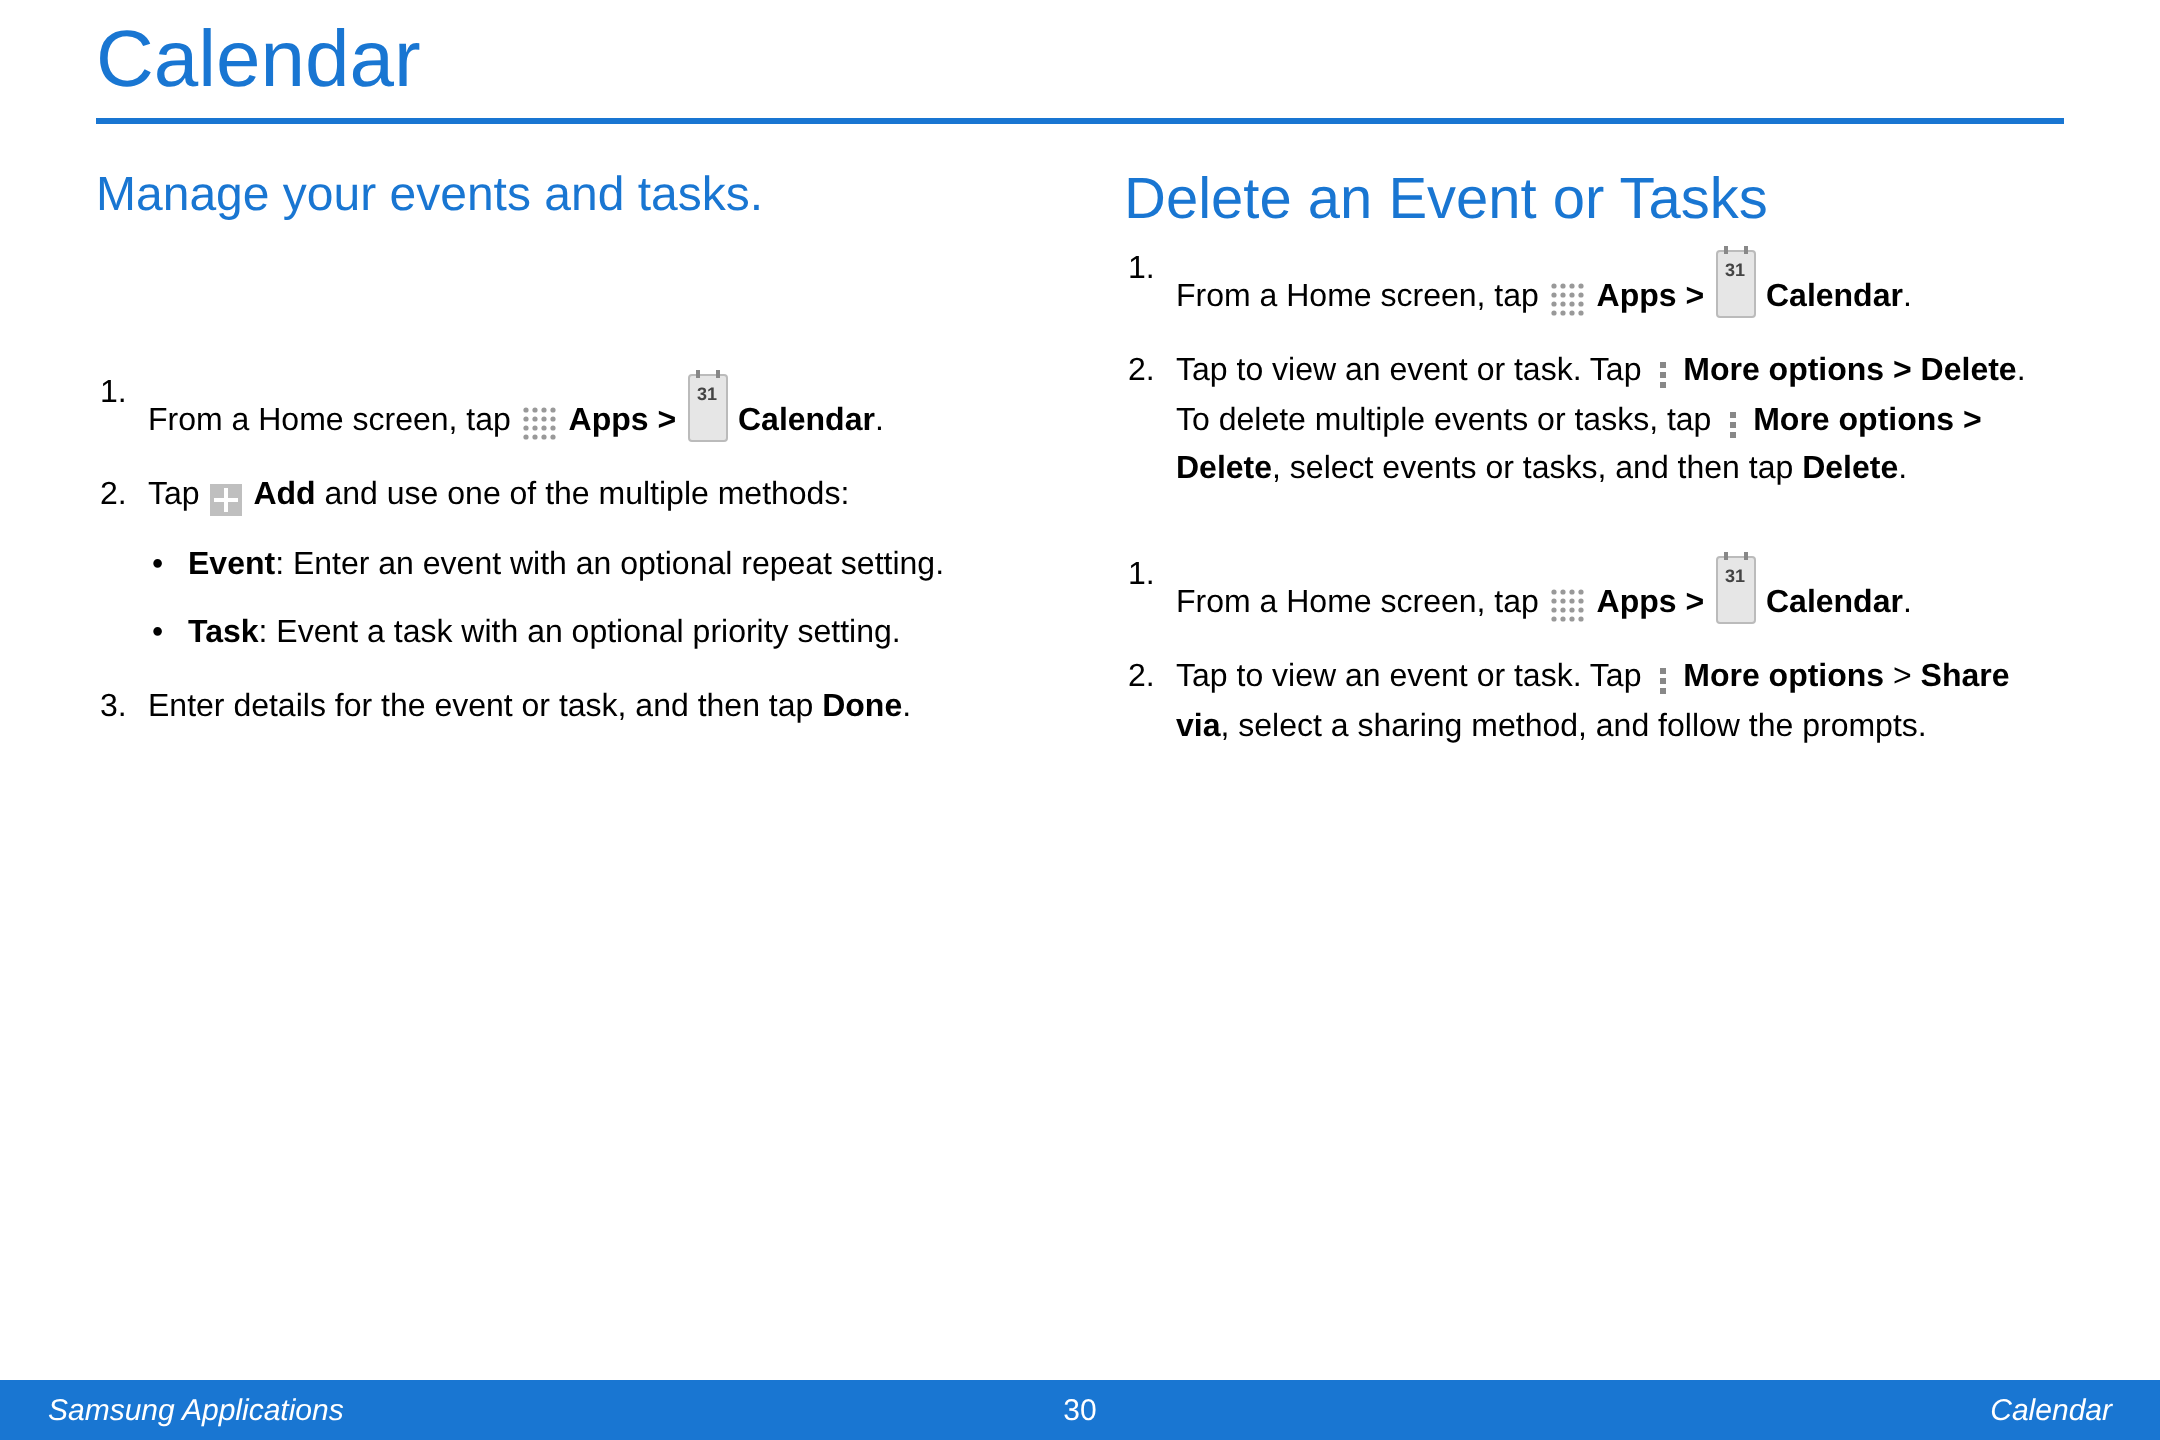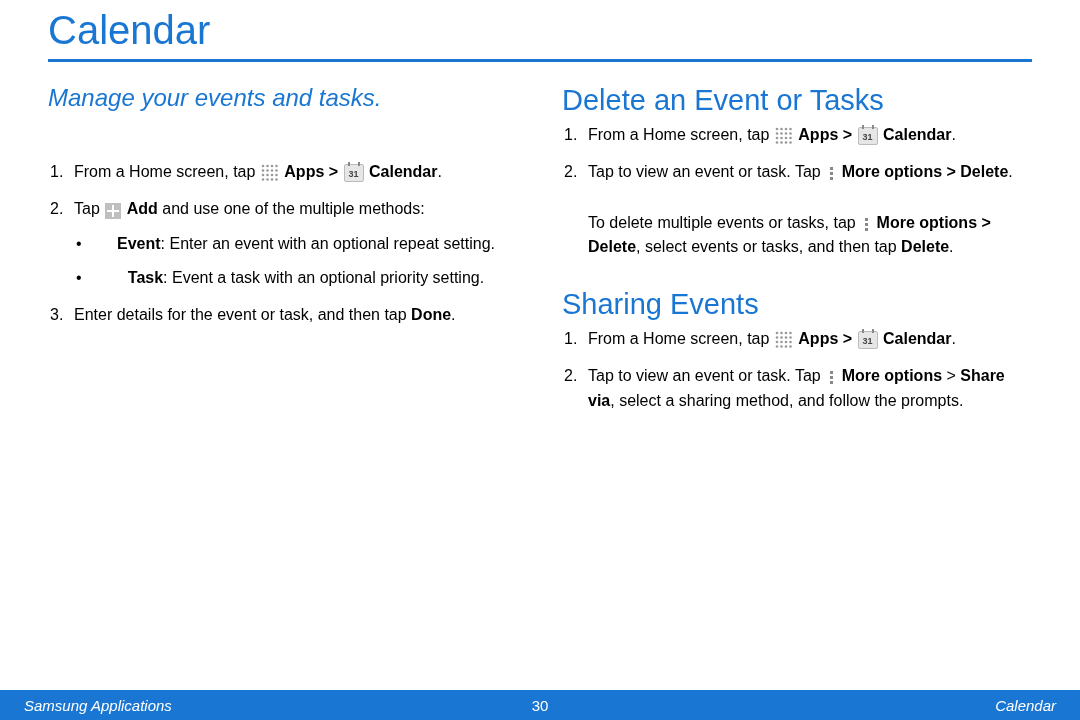--- a/index.html
+++ b/index.html
@@ -28,24 +28,23 @@
   .columns {
     display: flex;
     gap: 44px;
   }
   .col {
     flex: 1;
     min-width: 0;
   }
   .subtitle {
     font-size: 24px;
-    font-style: italic;
     color: #1976d2;
     font-weight: 400;
-    margin-bottom: 48px;
+    margin-bottom: 73px;
   }
   .section-heading {
     font-size: 29px;
     color: #1976d2;
     font-weight: 400;
     margin: 0 0 6px 0;
   }
   ol.steps {
     list-style: none;
     counter-reset: step;
@@ -60,53 +59,52 @@
   }
   ol.steps > li::before {
     content: counter(step) ".";
     position: absolute;
     left: 2px;
     top: 0;
   }
   ul.bullets {
     list-style: none;
     margin-top: 10px;
-    text-align: center;
   }
   ul.bullets > li {
     position: relative;
     padding-left: 20px;
     margin-bottom: 10px;
     line-height: 1.55;
   }
   ul.bullets > li::before {
     content: "•";
     position: absolute;
     left: 2px;
     top: 0;
     font-size: 16px;
   }
   .b { font-weight: bold; }
-  .step-para { margin-top: 26px; }
+  .step-para { margin-top: 0; }
   .section-block { margin-bottom: 28px; }
 
   
   .icon {
     display: inline-block;
     vertical-align: text-bottom;
     margin: 0 1px;
   }
   .apps-grid {
     width: 18px; height: 18px;
     position: relative;
     top: 2px;
   }
   .apps-grid svg { display: block; }
   .cal-icon {
-    width: 20px; height: 18px;
+    width: 20px; height: 34px;
     background: #e6e6e6;
     border: 1px solid #bbb;
     border-radius: 2px;
     position: relative;
     top: 2px;
     font-size: 9px;
     font-weight: bold;
     text-align: center;
     line-height: 18px;
     color: #444;
@@ -271,21 +269,20 @@
             <div class="step-para">
               <span>To delete multiple events or tasks, tap </span>
               <span class="icon vdots-icon"><span></span><span></span><span></span></span>
               <span class="b">More options &gt; Delete</span><span>, select events or tasks, and then tap </span><span class="b">Delete</span><span>.</span>
             </div>
           </li>
         </ol>
       </div>
 
       <div class="section-block">
-        <div class="section-heading">Sharing Events</div>
         <ol class="steps">
           <li>
             <span>From a Home screen, tap </span>
             <span class="icon apps-grid">
               <svg viewBox="0 0 18 18">
                   <g fill="#999">
                 <circle cx="2" cy="2" r="1.3"></circle>
                     <circle cx="6.5" cy="2" r="1.3"></circle>
                     <circle cx="11" cy="2" r="1.3"></circle>
                     <circle cx="15.5" cy="2" r="1.3"></circle>

